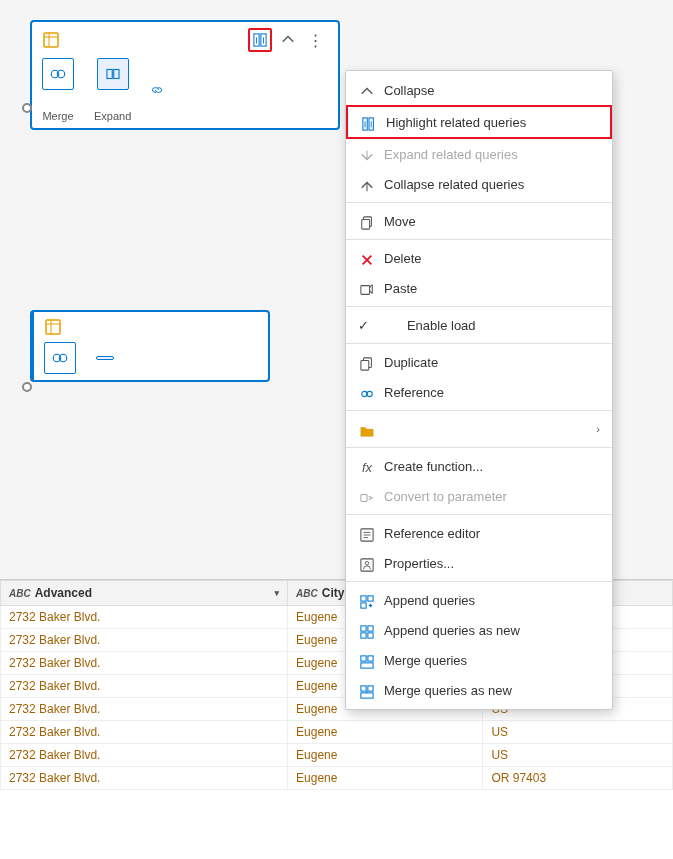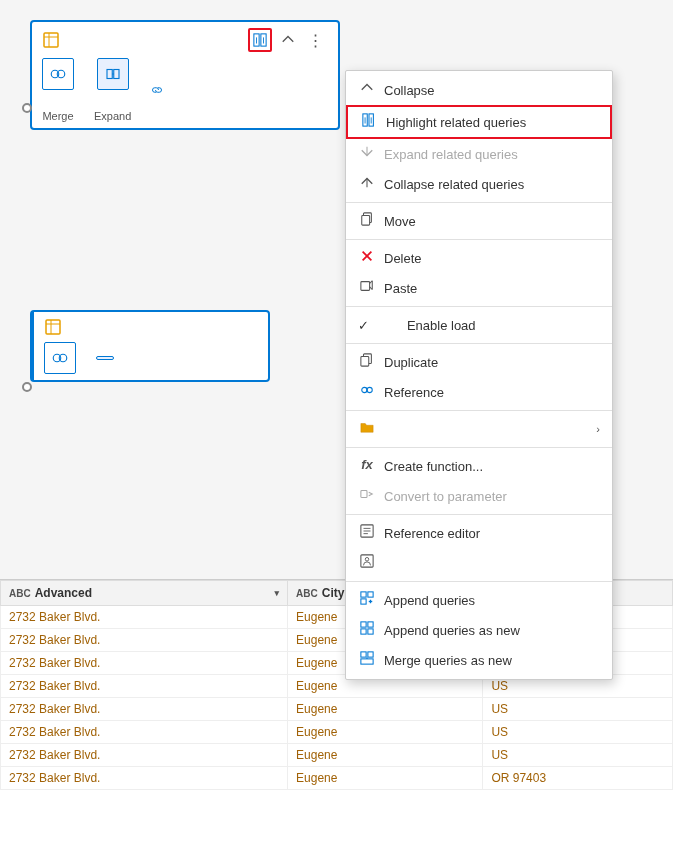--- a/index.html
+++ b/index.html
@@ -181,20 +181,21 @@
 
     .th-inner {
       display: flex;
       align-items: center;
       gap: 4px;
     }
 
     .th-type-icon {
       font-size: 10px;
       color: #555;
+      font-style: italic;
     }
 
     .dropdown-arrow {
       margin-left: auto;
       font-size: 9px;
       color: #555;
     }
 
     
     .context-menu {
@@ -227,25 +228,24 @@
 
     .menu-item.disabled {
       color: #aaa;
       cursor: default;
     }
 
     .menu-icon {
       width: 18px;
       height: 18px;
       display: flex;
-      align-items: flex-start;
+      align-items: flex-end;
       justify-content: center;
       font-size: 13px;
       flex-shrink: 0;
-      font-weight: bold;
     }
 
     .menu-label {
       flex: 1;
       font-size: 13px;
     }
 
     .menu-check {
       margin-right: 4px;
       font-size: 13px;
@@ -505,20 +505,21 @@
       <span class="menu-label">Reference editor</span>
     </div>
     <div class="menu-item">
       <span class="menu-icon">
         <svg viewBox="0 0 16 16" width="14" height="14">
           <rect x="1" y="1" width="14" height="14" rx="1" fill="none" stroke="#555" stroke-width="1.2"></rect>
           <circle cx="8" cy="6" r="2" fill="none" stroke="#555" stroke-width="1"></circle>
           <path d="M4 13a4 4 0 0 1 8 0" fill="none" stroke="#555" stroke-width="1"></path>
         </svg>
       </span>
+      <span class="menu-label">Properties...</span>
     </div>
     <div class="menu-separator"></div>
     <div class="menu-item">
       <span class="menu-icon">
         <svg viewBox="0 0 16 16" width="14" height="14">
           <rect x="1" y="1" width="6" height="6" fill="none" stroke="#0078d4" stroke-width="1.2"></rect>
           <rect x="1" y="9" width="6" height="6" fill="none" stroke="#0078d4" stroke-width="1.2"></rect>
           <rect x="9" y="1" width="6" height="6" fill="none" stroke="#0078d4" stroke-width="1.2"></rect>
           <line x1="12" y1="10" x2="12" y2="14" stroke="#0078d4" stroke-width="1.5"></line>
           <line x1="10" y1="12" x2="14" y2="12" stroke="#0078d4" stroke-width="1.5"></line>
@@ -529,20 +530,30 @@
     <div class="menu-item">
       <span class="menu-icon">
         <svg viewBox="0 0 16 16" width="14" height="14">
           <rect x="1" y="1" width="6" height="6" fill="none" stroke="#0078d4" stroke-width="1.2"></rect>
           <rect x="9" y="1" width="6" height="6" fill="none" stroke="#0078d4" stroke-width="1.2"></rect>
           <rect x="1" y="9" width="6" height="6" fill="none" stroke="#0078d4" stroke-width="1.2"></rect>
           <rect x="9" y="9" width="6" height="6" fill="none" stroke="#0078d4" stroke-width="1.2"></rect>
         </svg>
       </span>
       <span class="menu-label">Append queries as new</span>
+    </div>
+    <div class="menu-item">
+      <span class="menu-icon">
+        <svg viewBox="0 0 16 16" width="14" height="14">
+          <rect x="1" y="1" width="6" height="6" fill="none" stroke="#0078d4" stroke-width="1.2"></rect>
+          <rect x="9" y="1" width="6" height="6" fill="none" stroke="#0078d4" stroke-width="1.2"></rect>
+          <rect x="1" y="9" width="14" height="6" fill="none" stroke="#0078d4" stroke-width="1.2"></rect>
+        </svg>
+      </span>
+      <span class="menu-label">Merge queries</span>
     </div>
     <div class="menu-item">
       <span class="menu-icon">
         <svg viewBox="0 0 16 16" width="14" height="14">
           <rect x="1" y="1" width="6" height="6" fill="none" stroke="#0078d4" stroke-width="1.2"></rect>
           <rect x="9" y="1" width="6" height="6" fill="none" stroke="#0078d4" stroke-width="1.2"></rect>
           <rect x="1" y="9" width="14" height="6" fill="none" stroke="#0078d4" stroke-width="1.2"></rect>
           <line x1="8" y1="7" x2="8" y2="9" stroke="#0078d4" stroke-width="1.2"></line>
         </svg>
       </span>

